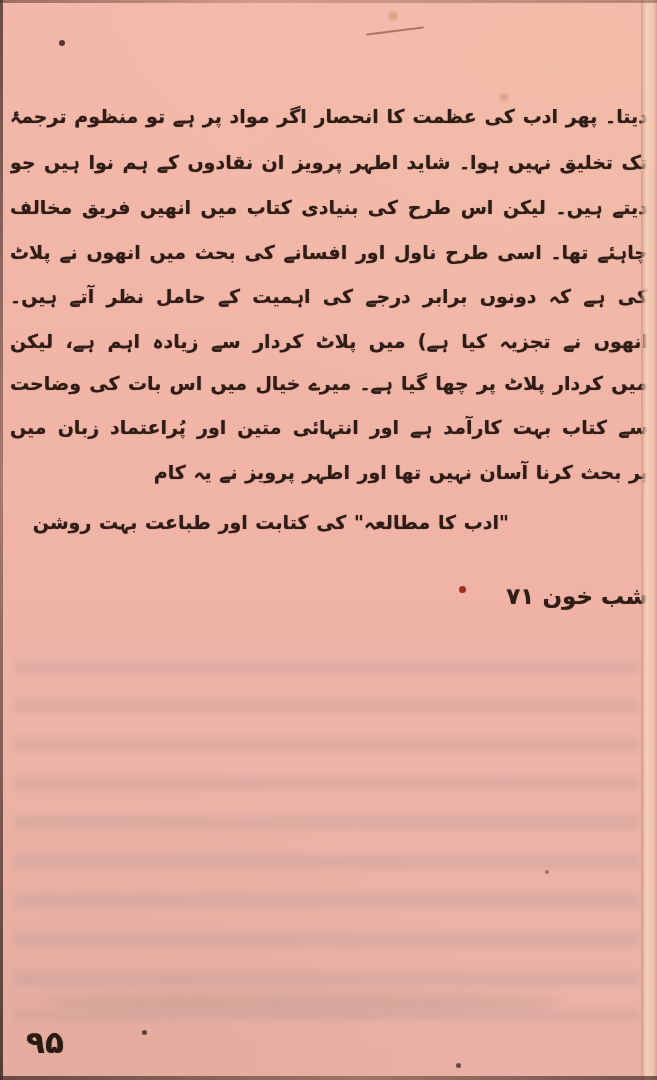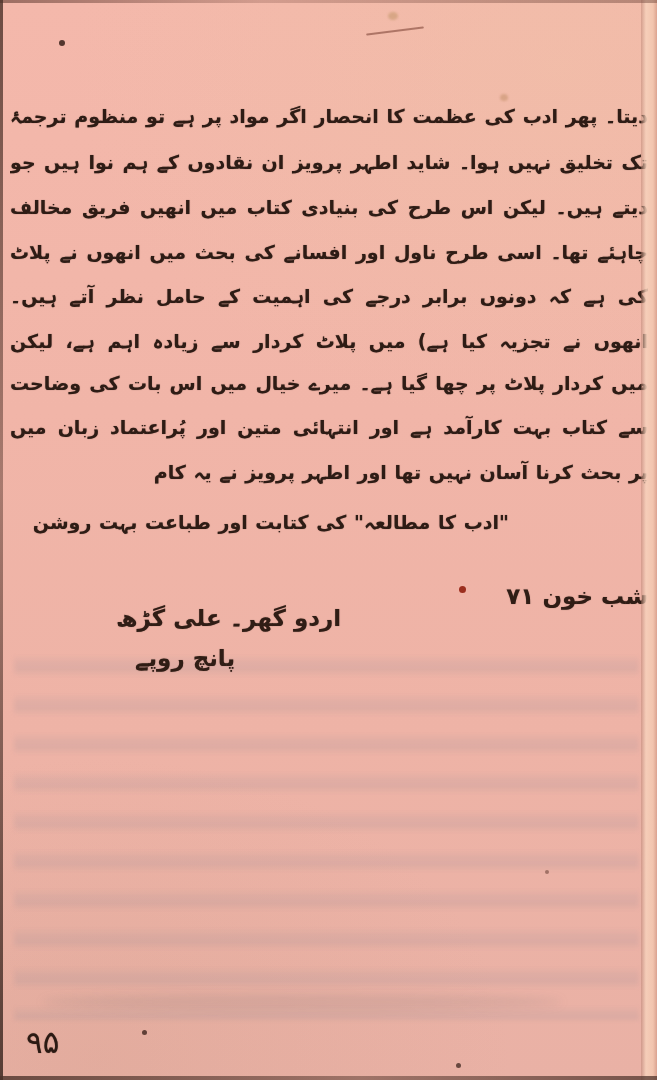--- a/index.html
+++ b/index.html
@@ -25,21 +25,21 @@
   .imprint{
     position:absolute;direction:rtl;unicode-bidi:embed;
     font-weight:bold;color:#301d15;white-space:nowrap;
     text-shadow:0 0 1px rgba(46,28,21,0.5);
   }
   #journal-mark{right:9px;top:575px;font-size:23px;line-height:42px;}
   #publisher-line{left:116px;top:599px;font-size:23px;line-height:38px;}
   #price-line{left:135px;top:639px;font-size:23px;line-height:38px;}
   #page-number{
     position:absolute;left:26px;top:1020px;font-size:31px;line-height:44px;
-    font-weight:normal;color:#2b1a13;direction:rtl;
+    font-weight:bold;color:#2b1a13;direction:rtl;
     text-shadow:0 0 1px rgba(43,26,19,0.6);
   }
   
   .ghost-bands{
     position:absolute;left:14px;right:18px;top:642px;height:378px;
     background:repeating-linear-gradient(180deg,
       transparent 0px, transparent 13px,
       rgba(122,128,150,0.09) 19px, rgba(118,124,146,0.13) 27px,
       transparent 35px, transparent 39px);
     filter:blur(2px);
@@ -83,22 +83,20 @@
   <div class="body-line" style="top:185px">دیتے ہیں۔ لیکن اس طرح کی بنیادی کتاب میں انھیں فریق مخالف کا مسلک بھی بیان کر دینا</div>
   <div class="body-line" style="top:230px">چاہئے تھا۔ اسی طرح ناول اور افسانے کی بحث میں انھوں نے پلاٹ اور کردار کی بحث اس طرح</div>
   <div class="body-line" style="top:274px">کی ہے کہ دونوں برابر درجے کی اہمیت کے حامل نظر آتے ہیں۔ موپاساں کی کہانی "نکلس" (جس کا</div>
   <div class="body-line" style="top:319px">انھوں نے تجزیہ کیا ہے) میں پلاٹ کردار سے زیادہ اہم ہے، لیکن موپاساں ہی کی دوسری کہانیوں</div>
   <div class="body-line" style="top:361px">میں کردار پلاٹ پر چھا گیا ہے۔ میرے خیال میں اس بات کی وضاحت ضروری تھی۔ مجموعی حیثیت</div>
   <div class="body-line" style="top:405px">سے کتاب بہت کارآمد ہے اور انتہائی متین اور پُراعتماد زبان میں لکھی گئی ہے۔ بنیادی مسائل</div>
   <div class="body-line rag" style="top:450px;left:110px">پر بحث کرنا آسان نہیں تھا اور اطہر پرویز نے یہ کام بحسنِ خوبی انجام دیا ہے۔</div>
   <div class="body-line rag" style="top:500px;left:14px;right:148px">"ادب کا مطالعہ" کی کتابت اور طباعت بہت روشن اور خوب صورت ہیں۔</div>
 
   <div class="imprint" id="journal-mark">شب خون ۷۱</div>
-  <div class="imprint" id="publisher-line">اردو گھر۔ علی گڑھ</div>
-  <div class="imprint" id="price-line">پانچ روپے</div>
 
   <div id="page-number">۹۵</div>
 
   <div class="speck" id="speck-top-left"></div>
   <div class="speck" id="stain-top-center"></div>
   <div class="speck" id="stain-top-right"></div>
   <div id="scratch-top"></div>
   <div class="speck" id="red-dot"></div>
   <div class="speck" id="speck-bottom-1"></div>
   <div class="speck" id="speck-bottom-2"></div>

